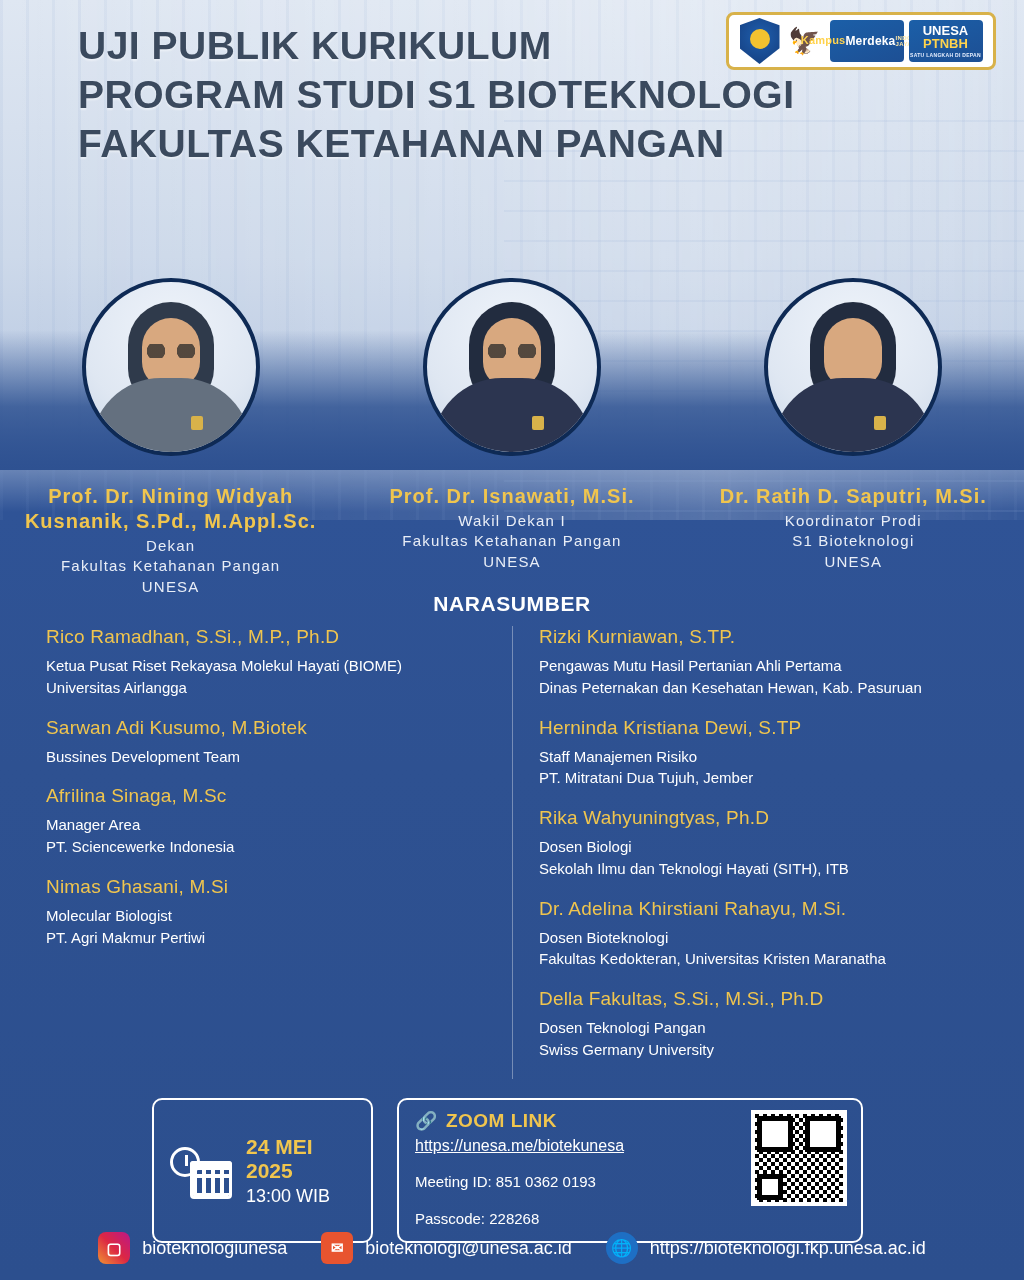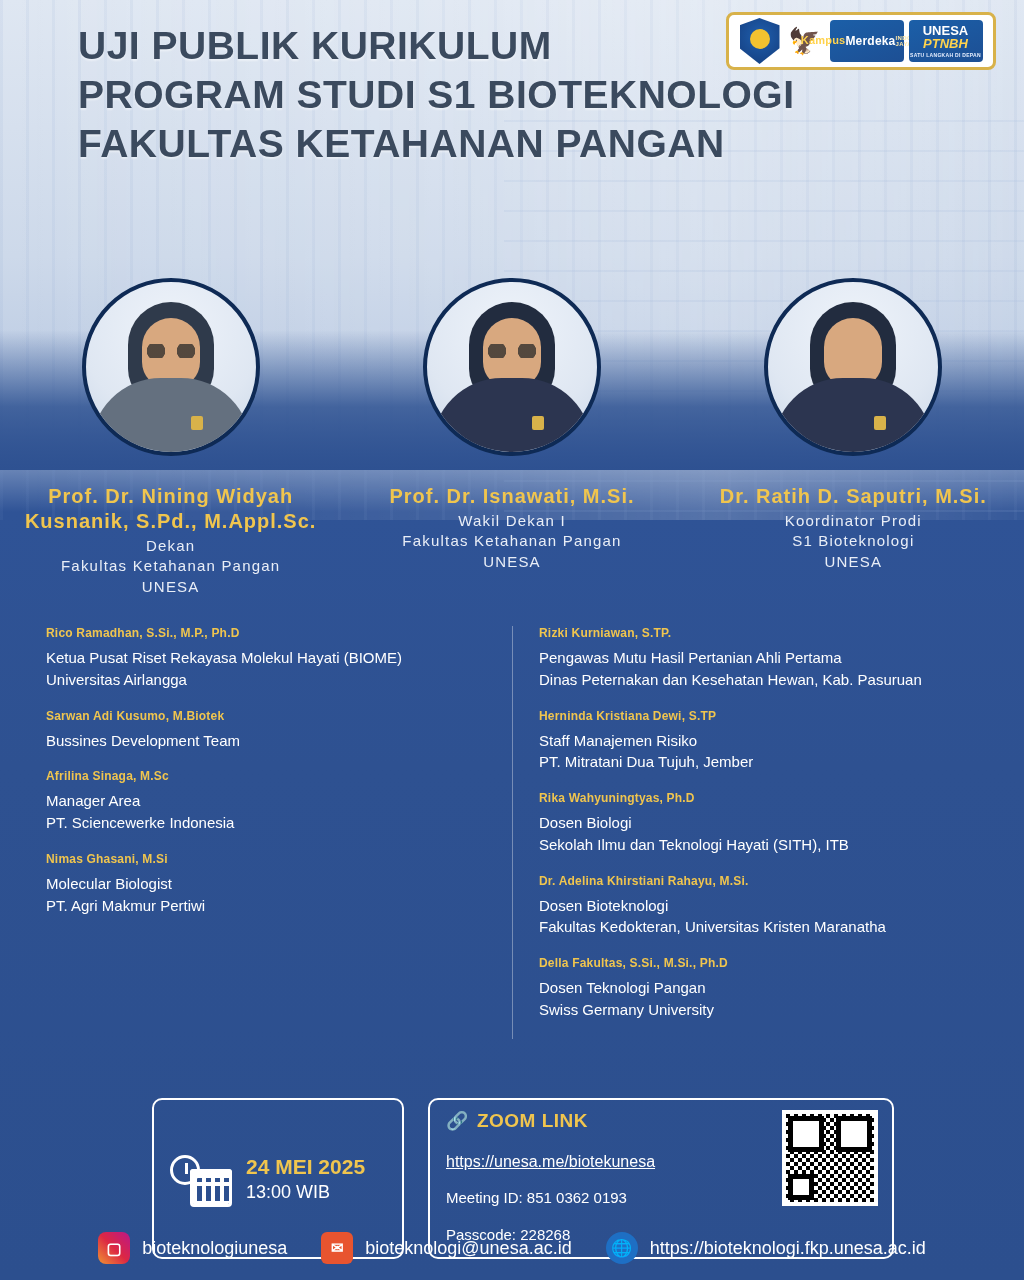--- a/index.html
+++ b/index.html
@@ -71,21 +71,21 @@
   }
   .logo-kampus .k2 { color:#ffffff; font-size:12px; }
   .logo-kampus .k3 { color:#ffe9a8; font-size:6px; letter-spacing:.4px; }
   .logo-ptnbh {
     width: 74px; height: 42px; border-radius: 4px;
     background: linear-gradient(160deg,#1b5fa8,#1d4f94);
     color: #ffffff; font-size: 13px; font-weight: bold;
     display:flex; flex-direction:column; align-items:center; justify-content:center;
     line-height: 1.05;
   }
-  .logo-ptnbh .p2 { color:#ffd34d;font-style:italic; }
+  .logo-ptnbh .p2 { color:#ffd34d; }
   .logo-ptnbh .p3 { color:#e7efff; font-size:5px; letter-spacing:.3px; margin-top:2px;}
 
   
   .title {
     position: absolute; left: 78px; top: 22px; width: 640px;
     color: #3b4a5e;
     font-weight: 800;
     font-size: 39px;
     line-height: 1.25;
     letter-spacing: .5px;
@@ -159,36 +159,36 @@
     font-size: 21px; font-weight: bold; letter-spacing: .6px;
   }
   .speakers {
     position: absolute; top: 626px; left: 46px; width: 932px;
     display: flex; gap: 0;
   }
   .col { width: 466px; padding-right: 22px; }
   .col.right { padding-left: 26px; border-left: 1px solid rgba(255,255,255,.35); }
   .spk { margin-bottom: 18px; }
   .spk .sname {
-    color: #f0c54e; font-weight: bold; font-size: 12px; letter-spacing: .2px;
+    color: #f0c54e; font-weight: normal; font-size: 19px; letter-spacing: .2px;
     margin-bottom: 7px;
   }
   .spk .sline { color: #ffffff; font-size: 15px; line-height: 1.45; }
 
   
   .info-row {
     position: absolute; left: 152px; top: 1098px; width: 742px;
     display: flex; gap: 24px;
   }
   .box {
     border: 2px solid #ffffff; border-radius: 10px;
     padding: 12px 16px;
     display: flex; align-items: center;
   }
-  .box.date { width: 252px; gap: 14px; }
+  .box.date { width: 221px; gap: 14px; }
   .cal-icon { width: 62px; height: 56px; position: relative; flex: none; }
   .cal-icon .clock {
     position:absolute; left:0; top:4px; width:30px; height:30px;
     border:3px solid #fff; border-radius:50%;
   }
   .cal-icon .clock::after{
     content:""; position:absolute; left:12px; top:5px; width:3px; height:11px; background:#fff;
   }
   .cal-icon .cal {
     position:absolute; right:0; bottom:0; width:42px; height:38px;
@@ -200,21 +200,21 @@
   }
   .cal-icon .cal::before{
     content:""; position:absolute; left:-3px; top:-3px; right:-3px; height:9px; background:#fff; border-radius:3px 3px 0 0;
   }
   .date-text .d1 { color:#f0c54e; font-weight:bold; font-size:21px; }
   .date-text .d2 { color:#ffffff; font-size:18px; margin-top:3px; }
 
   .box.zoom { width: 466px; display: block; padding: 10px 16px 12px 16px; position: relative; }
   .zoom-title { display:flex; align-items:center; gap:8px; color:#f0c54e; font-weight:bold; font-size:19px; letter-spacing:.5px;}
   .link-icon { color:#f0c54e; font-size:18px; }
-  .zoom-link { color:#ffffff; font-size:16px; margin-top:21px; display:block;}
+  .zoom-link { color:#ffffff; font-size:16px; margin-top:5px; display:block;}
   .zoom-meta { color:#ffffff; font-size:15px; margin-top:16px; line-height:1.4;}
   .qr {
     position: absolute; right: 14px; top: 10px;
     width: 96px; height: 96px; background: #fff; padding: 4px;
   }
   .qr-inner {
     width:100%; height:100%;
     background-image:
       repeating-linear-gradient(90deg,#000 0 4px,#fff 4px 8px),
       repeating-linear-gradient(180deg,#000 0 4px,#fff 4px 8px);
@@ -301,20 +301,21 @@
           <div class="body"></div>
           <div class="pin"></div>
       </div>
       <div class="name">Dr. Ratih D. Saputri, M.Si.</div>
       <div class="role" style="white-space:pre-line">Koordinator Prodi
 S1 Bioteknologi
 UNESA</div>
     </div>
   </div>
 
+  <div class="narasumber-head">NARASUMBER</div>
 
   <div class="speakers">
     <div class="col left">
       <div class="spk">
         <div class="sname">Rico Ramadhan, S.Si., M.P., Ph.D</div>
         <div class="sline">Ketua Pusat Riset Rekayasa Molekul Hayati (BIOME)</div>
         <div class="sline">Universitas Airlangga</div>
       </div>
       <div class="spk">
         <div class="sname">Sarwan Adi Kusumo, M.Biotek</div>

